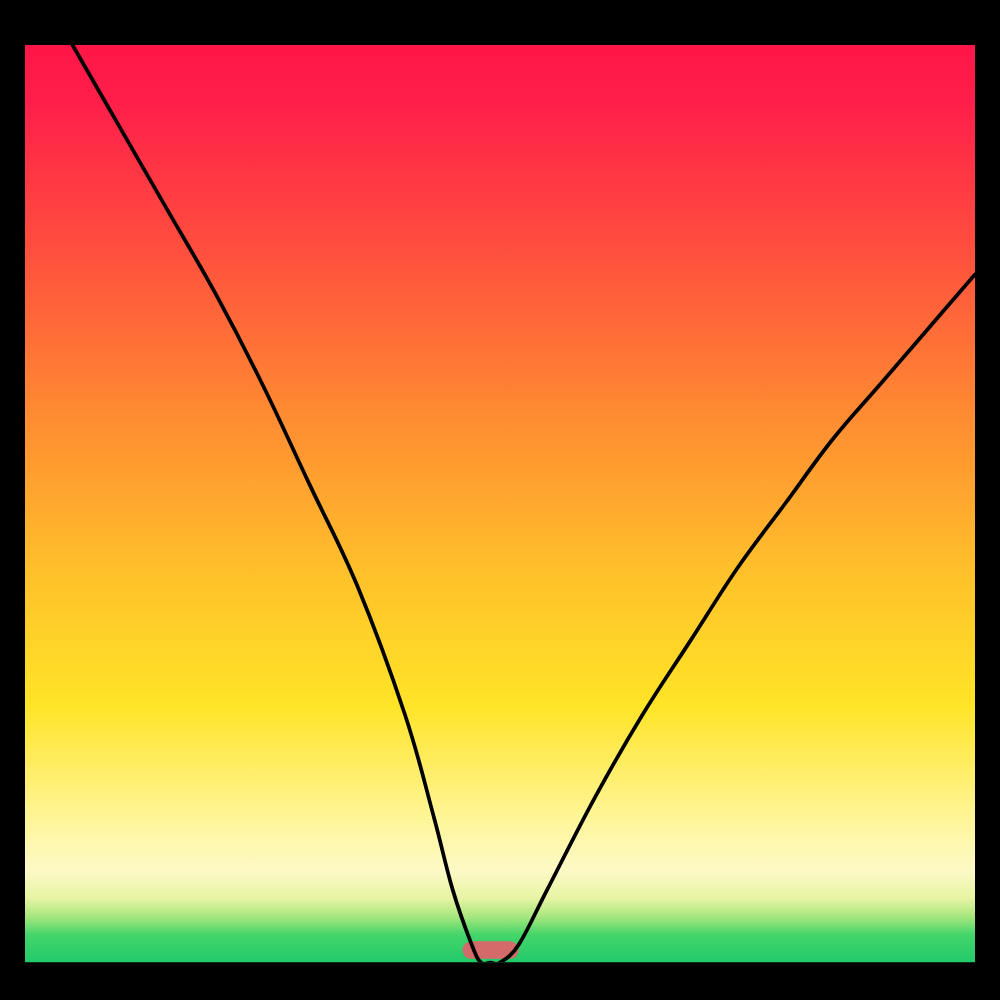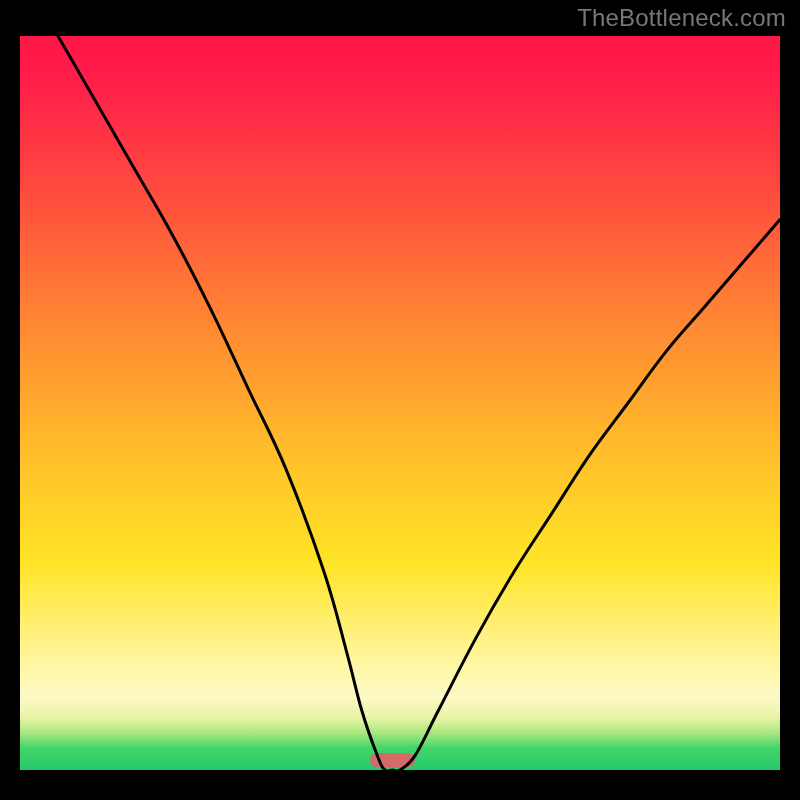--- a/index.html
+++ b/index.html
@@ -76,21 +76,20 @@
     width: 100%;
     height: 100%;
     z-index: 4;
   }
 </style>
 </head>
 <body>
 
 <div class="frame">
 
-  <div class="watermark">TheBottleneck.com</div>
 
   <div class="plot">
     <div class="gradient"></div>
 
     <div class="red-bar" id="optimal-bar" style="left: 349.6px; width: 45.6px;"></div>
 
     <svg class="curve" viewBox="0 0 760 734" preserveAspectRatio="none">
       <path id="curve-path" d="M38 0 C44.84 11.89079999999999 62.32 42.27839999999995 76 66.05999999999995 C89.68 89.84159999999994 100.32 108.33839999999998 114 132.12 C127.68 155.90160000000003 138.32 173.07720000000006 152 198.18000000000006 C165.68 223.28280000000007 176.32 243.8348 190 271.58 C203.68 299.3252 214.32 323.2536 228 352.32 C241.68 381.3864 252.32 400.03000000000003 266 433.06 C279.68 466.09 293.056 502.78999999999996 304 535.8199999999999 C314.944 568.8499999999999 319.96000000000004 591.4572 326.8 616.56 C333.64 641.6628 336.528 656.7832 342 675.28 C347.472 693.7768 353.096 708.7504 357.2 719.32 C361.304 729.8896000000001 362.064 731.3576 364.8 734 C367.536 736.6424 369.664 734 372.4 734 C375.13599999999997 734 375.896 736.6424 380 734 C384.104 731.3576 388.35999999999996 729.8896000000001 395.2 719.32 C402.04 708.7504 407.05600000000004 696.4191999999999 418.00000000000006 675.28 C428.9440000000001 654.1408 442.32 626.9828 456 601.88 C469.68 576.7772 480.32 558.2803999999999 494 535.8199999999999 C507.68 513.3596 518.32 498.2392 532 477.1 C545.68 455.96080000000006 556.32 438.198 570 418.38 C583.68 398.562 594.32 385.4968 608 367 C621.68 348.5032 632.32 332.79560000000004 646 315.62000000000006 C659.68 298.4444000000001 670.32 287.4344 684 271.58 C697.68 255.7256 708.32 243.39440000000002 722 227.54000000000002 C735.68 211.68560000000002 753.16 191.4272 760 183.5" fill="none" stroke="#000" stroke-width="3" stroke-linecap="round"></path>
     </svg>
   </div>

